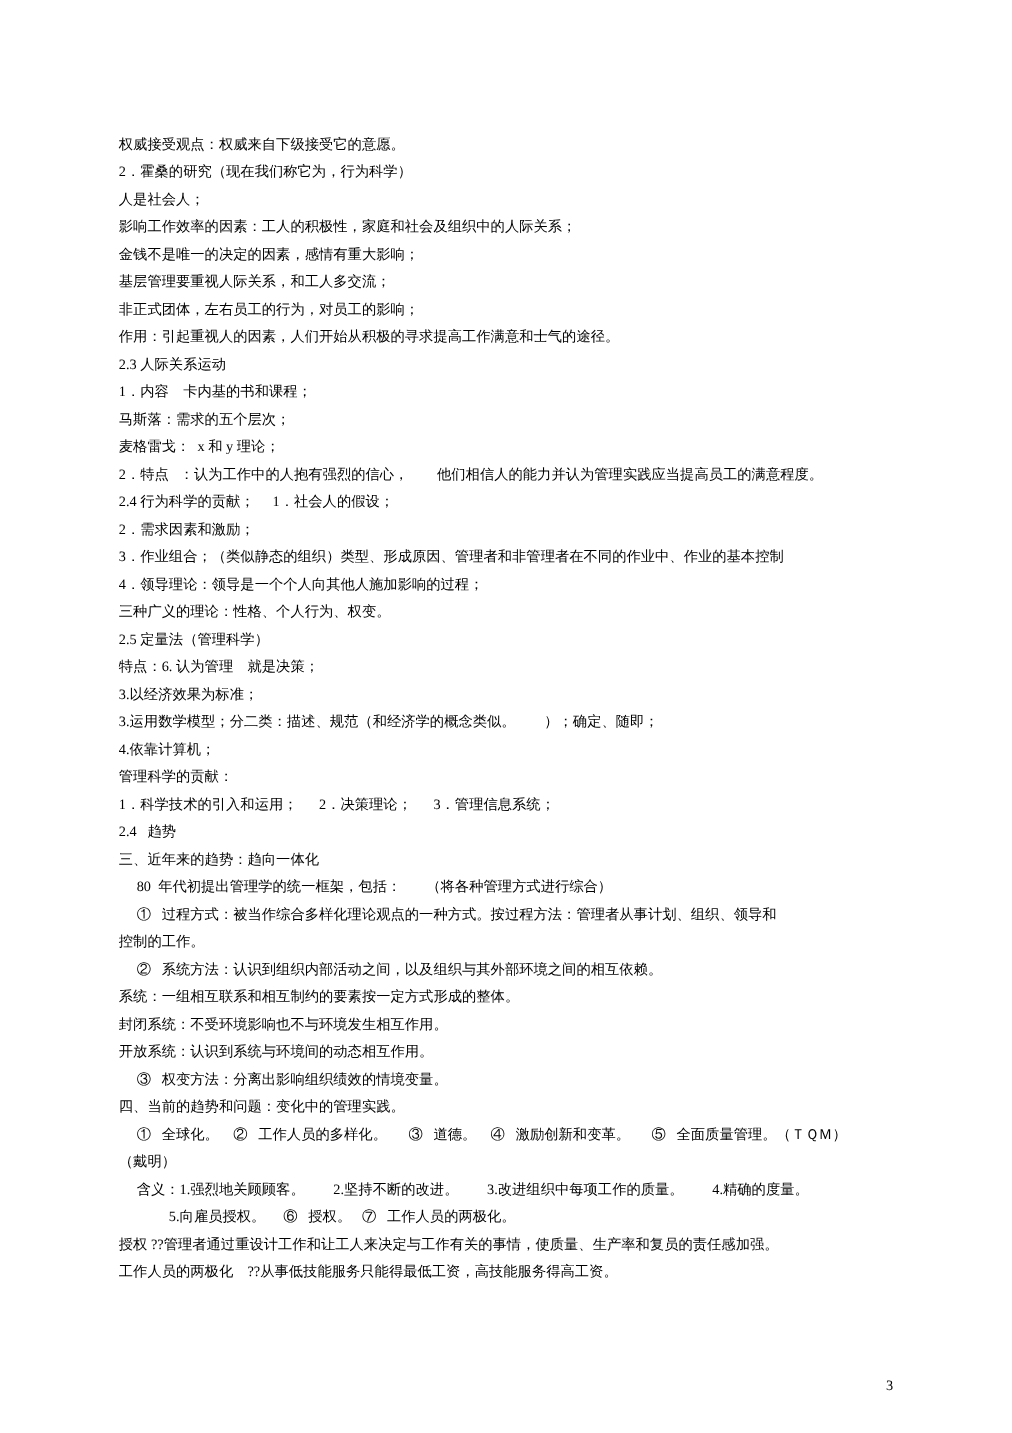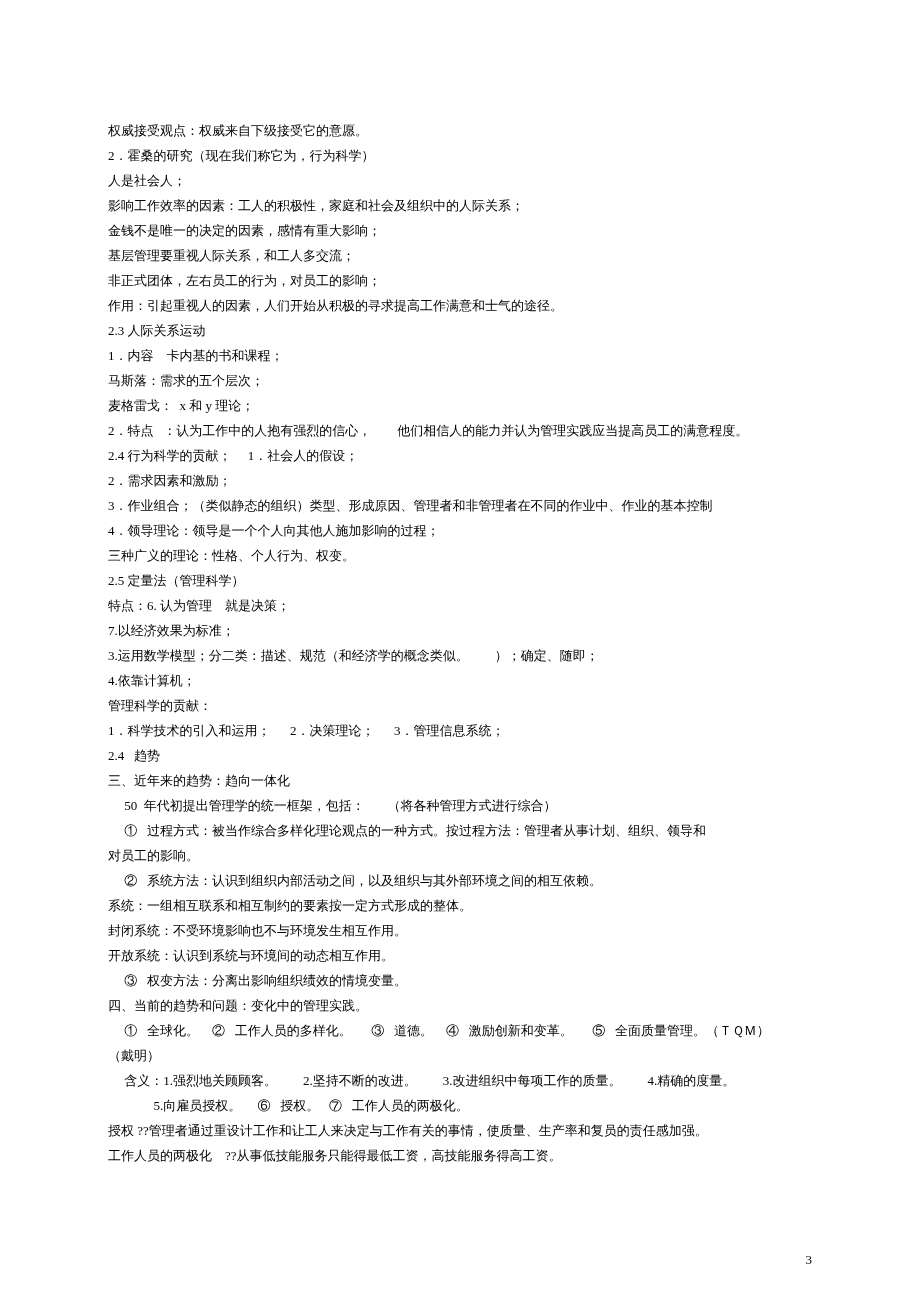--- a/index.html
+++ b/index.html
@@ -42,30 +42,30 @@
     <div class="line">马斯落：需求的五个层次；</div>
     <div class="line">麦格雷戈：  x 和 y 理论；</div>
     <div class="line">2．特点   ：认为工作中的人抱有强烈的信心，        他们相信人的能力并认为管理实践应当提高员工的满意程度。</div>
     <div class="line">2.4 行为科学的贡献；     1．社会人的假设；</div>
     <div class="line">2．需求因素和激励；</div>
     <div class="line">3．作业组合；（类似静态的组织）类型、形成原因、管理者和非管理者在不同的作业中、作业的基本控制</div>
     <div class="line">4．领导理论：领导是一个个人向其他人施加影响的过程；</div>
     <div class="line">三种广义的理论：性格、个人行为、权变。</div>
     <div class="line">2.5 定量法（管理科学）</div>
     <div class="line">特点：6. 认为管理    就是决策；</div>
-    <div class="line">7.以经济效果为标准；</div>
+    <div class="line">3.以经济效果为标准；</div>
     <div class="line">3.运用数学模型；分二类：描述、规范（和经济学的概念类似。        ）；确定、随即；</div>
     <div class="line">4.依靠计算机；</div>
     <div class="line">管理科学的贡献：</div>
     <div class="line">1．科学技术的引入和运用；      2．决策理论；      3．管理信息系统；</div>
     <div class="line">2.4   趋势</div>
     <div class="line">三、近年来的趋势：趋向一体化</div>
-    <div class="line">     50  年代初提出管理学的统一框架，包括：       （将各种管理方式进行综合）</div>
+    <div class="line">     80  年代初提出管理学的统一框架，包括：       （将各种管理方式进行综合）</div>
     <div class="line">     ①   过程方式：被当作综合多样化理论观点的一种方式。按过程方法：管理者从事计划、组织、领导和</div>
-    <div class="line">对员工的影响。</div>
+    <div class="line">控制的工作。</div>
     <div class="line">     ②   系统方法：认识到组织内部活动之间，以及组织与其外部环境之间的相互依赖。</div>
     <div class="line">系统：一组相互联系和相互制约的要素按一定方式形成的整体。</div>
     <div class="line">封闭系统：不受环境影响也不与环境发生相互作用。</div>
     <div class="line">开放系统：认识到系统与环境间的动态相互作用。</div>
     <div class="line">     ③   权变方法：分离出影响组织绩效的情境变量。</div>
     <div class="line">四、当前的趋势和问题：变化中的管理实践。</div>
     <div class="line">     ①   全球化。    ②   工作人员的多样化。      ③   道德。    ④   激励创新和变革。      ⑤   全面质量管理。（ＴＱＭ）</div>
     <div class="line">（戴明）</div>
     <div class="line">     含义：1.强烈地关顾顾客。        2.坚持不断的改进。        3.改进组织中每项工作的质量。        4.精确的度量。</div>
     <div class="line">              5.向雇员授权。     ⑥   授权。   ⑦   工作人员的两极化。</div>

